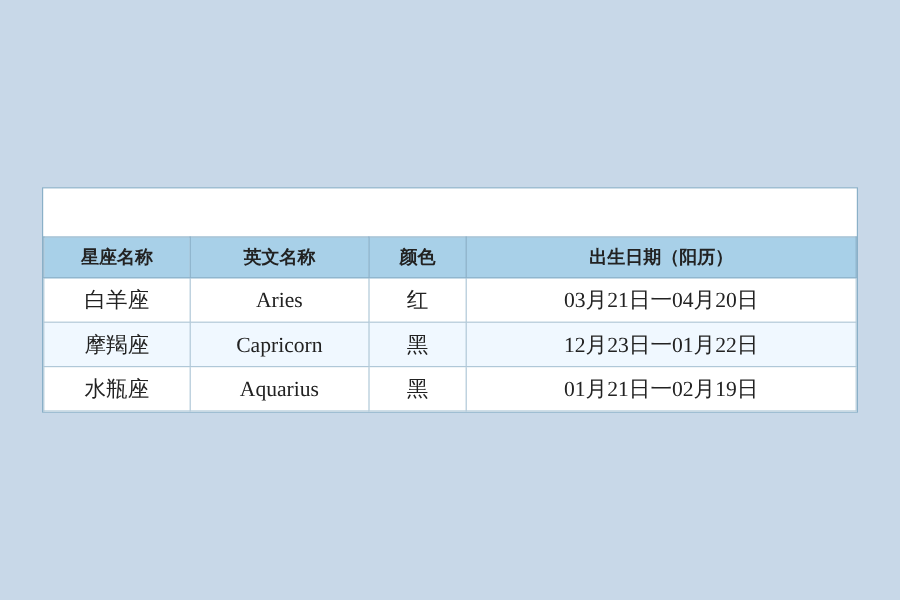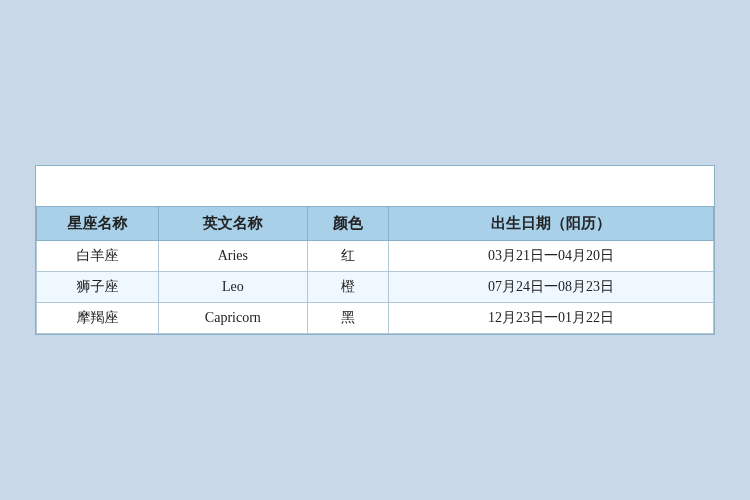--- a/index.html
+++ b/index.html
@@ -40,21 +40,21 @@
     tbody tr {
       background-color: #ffffff;
     }
     tbody tr:nth-child(even) {
       background-color: #f0f8ff;
     }
     tbody td {
       border: 1px solid #b0c8d8;
       padding: 6px 24px;
       text-align: center;
-      font-size: 14px;
+      font-size: 18px;
       color: #222;
     }
     .col-chinese { width: 18%; }
     .col-english { width: 22%; }
     .col-color   { width: 12%; }
     .col-date    { width: 48%; }
   </style>
 </head>
 <body>
 
@@ -69,26 +69,26 @@
       </tr>
     </thead>
     <tbody id="table-body">
     <tr>
           <td>白羊座</td>
           <td>Aries</td>
           <td>红</td>
           <td>03月21日一04月20日</td>
         </tr>
         <tr>
-          <td>狮子座</td>
-          <td>Leo</td>
-          <td>橙</td>
-          <td>07月24日一08月23日</td>
-        </tr>
-        <tr>
           <td>摩羯座</td>
           <td>Capricorn</td>
           <td>黑</td>
           <td>12月23日一01月22日</td>
+        </tr>
+        <tr>
+          <td>水瓶座</td>
+          <td>Aquarius</td>
+          <td>黑</td>
+          <td>01月21日一02月19日</td>
         </tr>
       </tbody>
   </table>
 </div>
 
 </body></html>

